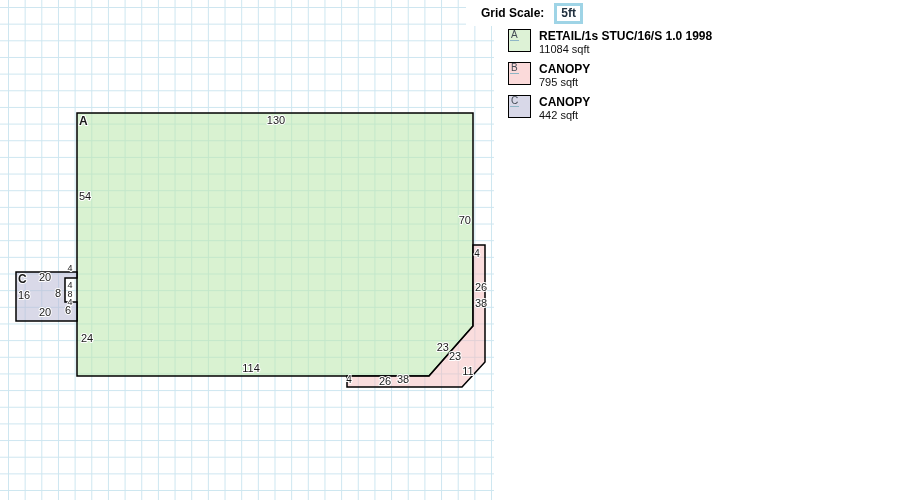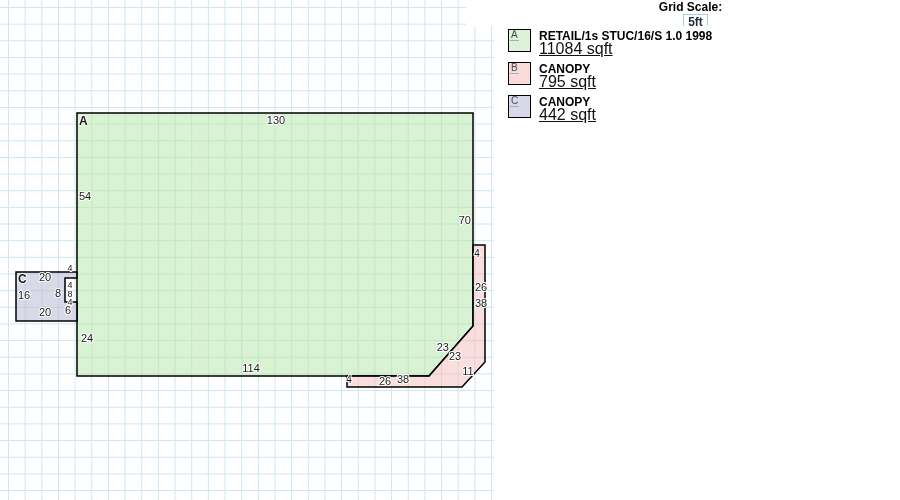--- a/index.html
+++ b/index.html
@@ -14,36 +14,36 @@
       linear-gradient(to bottom, var(--gridline) 1px, transparent 1px);
     background-size:16.67px 16.67px;background-position:8px 7px;}
   .grid-area svg{position:absolute;left:0;top:0;}
 
   svg text{font-family:"Liberation Sans",sans-serif;fill:#1a1a1a;
     paint-order:stroke fill;stroke:#ffffff;stroke-width:2px;stroke-linejoin:round;}
   svg polygon{stroke:#000000;stroke-width:1.5;stroke-linejoin:miter;}
 
   
   .topbar{position:absolute;left:466px;top:0;width:434px;height:26px;background:#ffffff;
-          display:flex;align-items:center;padding-left:15px;box-sizing:border-box;flex-direction:column;}
+          display:flex;align-items:center;padding-left:15px;box-sizing:border-box;}
   .scale-label{font-size:12px;font-weight:bold;color:#000000;}
-  .scale-box{margin-left:10px;display:inline-block;border:1px solid #a3a3a3;
+  .scale-box{margin-left:10px;display:inline-block;border:3px solid #a3a3a3;
              padding:0px 4px 1px 4px;font-size:12px;font-weight:600;color:#22313f;}
 
   
   .legend{position:absolute;left:494px;top:26px;width:406px;bottom:0;background:#ffffff;
           padding-top:3px;}
   .legend-item{display:flex;align-items:flex-start;margin:0 0 7px 14px;}
   .swatch{width:23px;height:23px;border:1.5px solid #000000;box-sizing:border-box;
           position:relative;flex:0 0 auto;}
   .swatch-letter{position:absolute;left:1px;top:-1px;font-size:10px;color:#444b55;
                  line-height:11px;border-bottom:1px solid #8fb6c6;padding:0 1px;}
   .legend-text{margin-left:8px;padding-top:1px;}
   .legend-name{font-size:12px;font-weight:bold;color:#000000;line-height:13px;}
-  .legend-area{font-size:16px;color:#111111;line-height:12px;text-decoration:underline;}
+  .legend-area{font-size:11px;color:#111111;line-height:12px;}
 </style>
 </head>
 <body>
 
 <div class="app">
 
   <div class="grid-area" style="--gridline: #cde6f0;">
     <svg width="494" height="500" viewBox="0 0 494 500">
         <polygon points="77,113 473,113 473,326 429,376 77,376" fill="#b9e8ac" fill-opacity="0.55" stroke="#000000"></polygon>
         <polygon points="347,387 347,376 429,376 473,326 473,245 485,245 485,362 462,387" fill="#f5bcbc" fill-opacity="0.5" stroke="#000000"></polygon>

